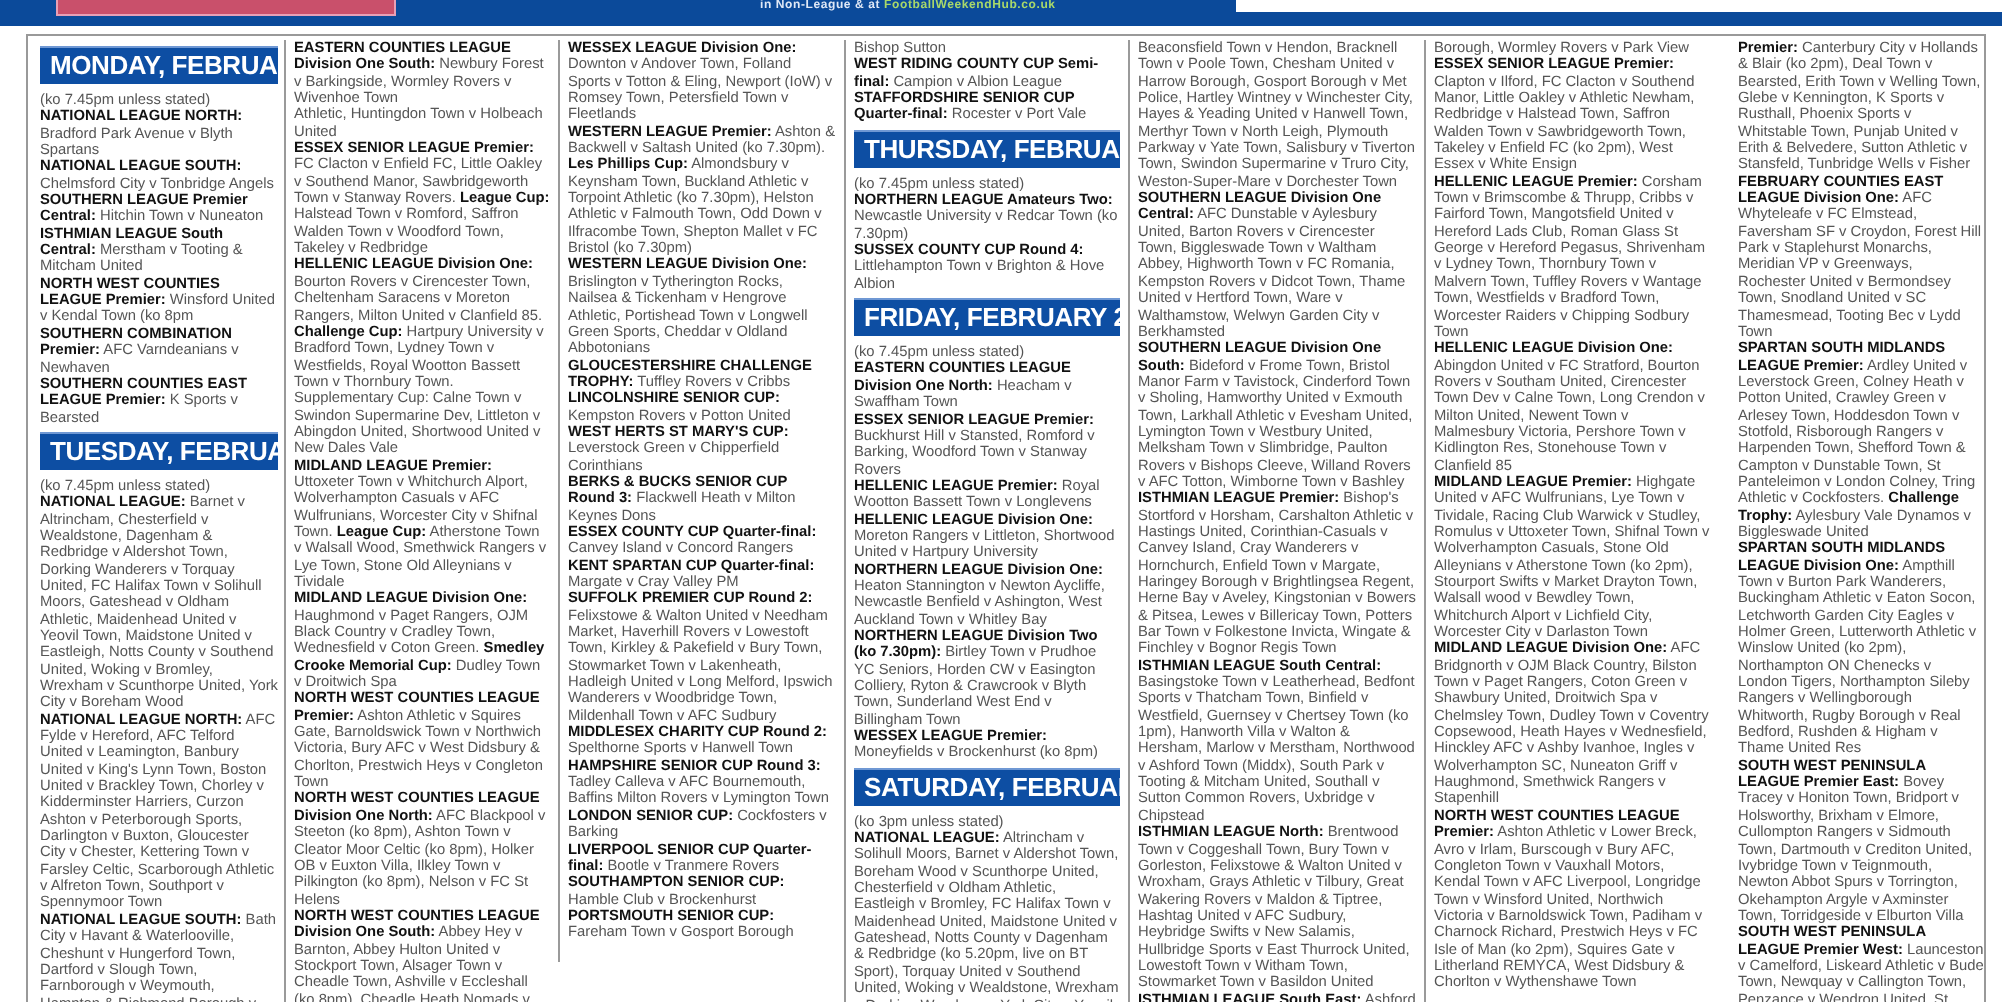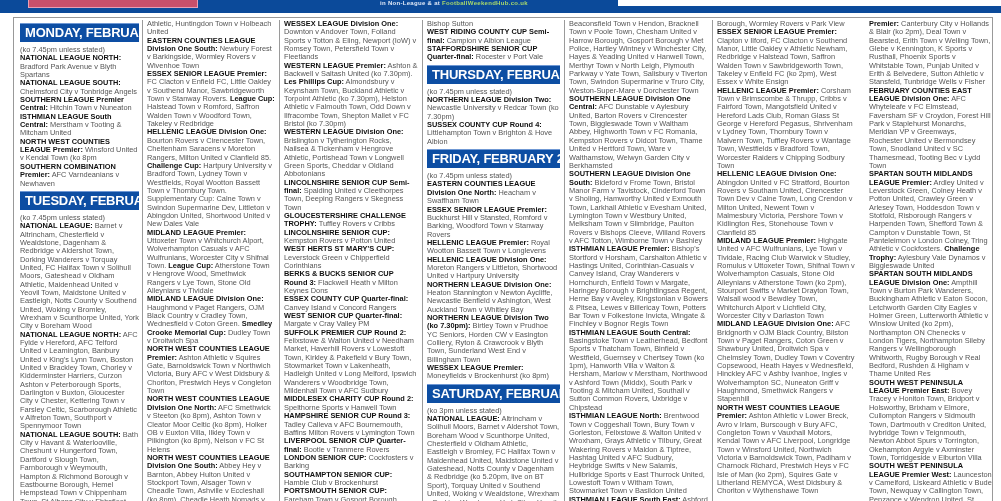--- a/index.html
+++ b/index.html
@@ -30,66 +30,66 @@
 
 <div class="col" style="left:20px; width:119px;">
     <div class="day">MONDAY, FEBRUARY 20</div>
     <div class="p">(ko 7.45pm unless stated)</div>
     <div class="p"><span class="k">NATIONAL LEAGUE NORTH:</span><span> Bradford Park Avenue v Blyth Spartans</span></div>
     <div class="p"><span class="k">NATIONAL LEAGUE SOUTH:</span><span> Chelmsford City v Tonbridge Angels</span></div>
     <div class="p"><span class="k">SOUTHERN LEAGUE Premier Central:</span><span> Hitchin Town v Nuneaton</span></div>
     <div class="p"><span class="k">ISTHMIAN LEAGUE South Central:</span><span> Merstham v Tooting &amp; Mitcham United</span></div>
     <div class="p"><span class="k">NORTH WEST COUNTIES LEAGUE Premier:</span><span> Winsford United v Kendal Town (ko 8pm</span></div>
     <div class="p"><span class="k">SOUTHERN COMBINATION Premier:</span><span> AFC Varndeanians v Newhaven</span></div>
+    <div class="p"><span class="k">SOUTHERN COUNTIES EAST LEAGUE Premier:</span><span> K Sports v Bearsted</span></div>
     <div class="day">TUESDAY, FEBRUARY 21</div>
     <div class="p">(ko 7.45pm unless stated)</div>
     <div class="p"><span class="k">NATIONAL LEAGUE:</span><span> Barnet v Altrincham, Chesterfield v Wealdstone, Dagenham &amp; Redbridge v Aldershot Town, Dorking Wanderers v Torquay United, FC Halifax Town v Solihull Moors, Gateshead v Oldham Athletic, Maidenhead United v Yeovil Town, Maidstone United v Eastleigh, Notts County v Southend United, Woking v Bromley, Wrexham v Scunthorpe United, York City v Boreham Wood</span></div>
     <div class="p"><span class="k">NATIONAL LEAGUE NORTH:</span><span> AFC Fylde v Hereford, AFC Telford United v Leamington, Banbury United v King's Lynn Town, Boston United v Brackley Town, Chorley v Kidderminster Harriers, Curzon Ashton v Peterborough Sports, Darlington v Buxton, Gloucester City v Chester, Kettering Town v Farsley Celtic, Scarborough Athletic v Alfreton Town, Southport v Spennymoor Town</span></div>
     <div class="p"><span class="k">NATIONAL LEAGUE SOUTH:</span><span> Bath City v Havant &amp; Waterlooville, Cheshunt v Hungerford Town, Dartford v Slough Town, Farnborough v Weymouth, Hampton &amp; Richmond Borough v Eastbourne Borough, Hemel Hempstead Town v Chippenham Town, St Albans City v Ebbsfleet United, Taunton Town v Oxford City, Welling United v Braintree Town, Worthing v Dulwich Hamlet</span></div>
   </div>
 <div class="col" style="left:147px; width:128px;">
     <div class="sep"></div>
+    <div class="p"><span class="k">EASTERN COUNTIES LEAGUE Division One South:</span><span> Newbury Forest v Barkingside, Wormley Rovers v Wivenhoe Town</span></div>
     <div class="p"><span>Athletic, Huntingdon Town v Holbeach United</span></div>
-    <div class="p"><span class="k">EASTERN COUNTIES LEAGUE Division One South:</span><span> Newbury Forest v Barkingside, Wormley Rovers v Wivenhoe Town</span></div>
     <div class="p"><span class="k">ESSEX SENIOR LEAGUE Premier:</span><span> FC Clacton v Enfield FC, Little Oakley v Southend Manor, Sawbridgeworth Town v Stanway Rovers. </span><span class="k">League Cup:</span><span> Halstead Town v Romford, Saffron Walden Town v Woodford Town, Takeley v Redbridge</span></div>
     <div class="p"><span class="k">HELLENIC LEAGUE Division One:</span><span> Bourton Rovers v Cirencester Town, Cheltenham Saracens v Moreton Rangers, Milton United v Clanfield 85. </span><span class="k">Challenge Cup:</span><span> Hartpury University v Bradford Town, Lydney Town v Westfields, Royal Wootton Bassett Town v Thornbury Town. Supplementary Cup: Calne Town v Swindon Supermarine Dev, Littleton v Abingdon United, Shortwood United v New Dales Vale</span></div>
-    <div class="p"><span class="k">MIDLAND LEAGUE Premier:</span><span> Uttoxeter Town v Whitchurch Alport, Wolverhampton Casuals v AFC Wulfrunians, Worcester City v Shifnal Town. </span><span class="k">League Cup:</span><span> Atherstone Town v Hengrove Wood, Smethwick Rangers v Lye Town, Stone Old Alleynians v Tividale</span></div>
+    <div class="p"><span class="k">MIDLAND LEAGUE Premier:</span><span> Uttoxeter Town v Whitchurch Alport, Wolverhampton Casuals v AFC Wulfrunians, Worcester City v Shifnal Town. </span><span class="k">League Cup:</span><span> Atherstone Town v Walsall Wood, Smethwick Rangers v Lye Town, Stone Old Alleynians v Tividale</span></div>
     <div class="p"><span class="k">MIDLAND LEAGUE Division One:</span><span> Haughmond v Paget Rangers, OJM Black Country v Cradley Town, Wednesfield v Coton Green. </span><span class="k">Smedley Crooke Memorial Cup:</span><span> Dudley Town v Droitwich Spa</span></div>
     <div class="p"><span class="k">NORTH WEST COUNTIES LEAGUE Premier:</span><span> Ashton Athletic v Squires Gate, Barnoldswick Town v Northwich Victoria, Bury AFC v West Didsbury &amp; Chorlton, Prestwich Heys v Congleton Town</span></div>
-    <div class="p"><span class="k">NORTH WEST COUNTIES LEAGUE Division One North:</span><span> AFC Smethwick v Steeton (ko 8pm), Ashton Town v Cleator Moor Celtic (ko 8pm), Holker OB v Euxton Villa, Ilkley Town v Pilkington (ko 8pm), Nelson v FC St Helens</span></div>
+    <div class="p"><span class="k">NORTH WEST COUNTIES LEAGUE Division One North:</span><span> AFC Blackpool v Steeton (ko 8pm), Ashton Town v Cleator Moor Celtic (ko 8pm), Holker OB v Euxton Villa, Ilkley Town v Pilkington (ko 8pm), Nelson v FC St Helens</span></div>
     <div class="p"><span class="k">NORTH WEST COUNTIES LEAGUE Division One South:</span><span> Abbey Hey v Barnton, Abbey Hulton United v Stockport Town, Alsager Town v Cheadle Town, Ashville v Eccleshall (ko 8pm), Cheadle Heath Nomads v New Mills, Ellesmere Rangers v Stafford Town, Foley Meir v Brocton, Stockport Georgians v Wythenshawe Amateurs</span></div>
   </div>
 <div class="col" style="left:284px; width:134px;">
     <div class="sep"></div>
     <div class="p"><span class="k">WESSEX LEAGUE Division One:</span><span> Downton v Andover Town, Folland Sports v Totton &amp; Eling, Newport (IoW) v Romsey Town, Petersfield Town v Fleetlands</span></div>
     <div class="p"><span class="k">WESTERN LEAGUE Premier:</span><span> Ashton &amp; Backwell v Saltash United (ko 7.30pm). </span><span class="k">Les Phillips Cup:</span><span> Almondsbury v Keynsham Town, Buckland Athletic v Torpoint Athletic (ko 7.30pm), Helston Athletic v Falmouth Town, Odd Down v Ilfracombe Town, Shepton Mallet v FC Bristol (ko 7.30pm)</span></div>
     <div class="p"><span class="k">WESTERN LEAGUE Division One:</span><span> Brislington v Tytherington Rocks, Nailsea &amp; Tickenham v Hengrove Athletic, Portishead Town v Longwell Green Sports, Cheddar v Oldland Abbotonians</span></div>
-    <div class="p"><span class="k">LINCOLNSHIRE SENIOR CUP Semi-final:</span><span> Spalding United v Cleethorpes Town, Deeping Rangers v Skegness Town</span></div>
     <div class="p"><span class="k">GLOUCESTERSHIRE CHALLENGE TROPHY:</span><span> Tuffley Rovers v Cribbs</span></div>
     <div class="p"><span class="k">LINCOLNSHIRE SENIOR CUP:</span><span> Kempston Rovers v Potton United</span></div>
     <div class="p"><span class="k">WEST HERTS ST MARY'S CUP:</span><span> Leverstock Green v Chipperfield Corinthians</span></div>
     <div class="p"><span class="k">BERKS &amp; BUCKS SENIOR CUP Round 3:</span><span> Flackwell Heath v Milton Keynes Dons</span></div>
     <div class="p"><span class="k">ESSEX COUNTY CUP Quarter-final:</span><span> Canvey Island v Concord Rangers</span></div>
-    <div class="p"><span class="k">WEST SENIOR CUP Quarter-final:</span><span> Margate v Cray Valley PM</span></div>
+    <div class="p"><span class="k">KENT SPARTAN CUP Quarter-final:</span><span> Margate v Cray Valley PM</span></div>
     <div class="p"><span class="k">SUFFOLK PREMIER CUP Round 2:</span><span> Felixstowe &amp; Walton United v Needham Market, Haverhill Rovers v Lowestoft Town, Kirkley &amp; Pakefield v Bury Town, Stowmarket Town v Lakenheath, Hadleigh United v Long Melford, Ipswich Wanderers v Woodbridge Town, Mildenhall Town v AFC Sudbury</span></div>
     <div class="p"><span class="k">MIDDLESEX CHARITY CUP Round 2:</span><span> Spelthorne Sports v Hanwell Town</span></div>
     <div class="p"><span class="k">HAMPSHIRE SENIOR CUP Round 3:</span><span> Tadley Calleva v AFC Bournemouth, Baffins Milton Rovers v Lymington Town</span></div>
+    <div class="p"><span class="k">LONDON SENIOR CUP:</span><span> Cockfosters v Barking</span></div>
     <div class="p"><span class="k">LIVERPOOL SENIOR CUP Quarter-final:</span><span> Bootle v Tranmere Rovers</span></div>
-    <div class="p"><span class="k">LONDON SENIOR CUP:</span><span> Cockfosters v Barking</span></div>
     <div class="p"><span class="k">SOUTHAMPTON SENIOR CUP:</span><span> Hamble Club v Brockenhurst</span></div>
     <div class="p"><span class="k">PORTSMOUTH SENIOR CUP:</span><span> Fareham Town v Gosport Borough</span></div>
   </div>
 <div class="col" style="left:427px; width:133px;">
     <div class="sep"></div>
     <div class="p"><span>Bishop Sutton</span></div>
     <div class="p"><span class="k">WEST RIDING COUNTY CUP Semi-final:</span><span> Campion v Albion League</span></div>
     <div class="p"><span class="k">STAFFORDSHIRE SENIOR CUP Quarter-final:</span><span> Rocester v Port Vale</span></div>
     <div class="day">THURSDAY, FEBRUARY 23</div>
     <div class="p">(ko 7.45pm unless stated)</div>
-    <div class="p"><span class="k">NORTHERN LEAGUE Division Two:</span><span> Newcastle University v Redcar Town (ko 7.30pm)</span></div>
+    <div class="p"><span class="k">NORTHERN LEAGUE Amateurs Two:</span><span> Newcastle University v Redcar Town (ko 7.30pm)</span></div>
     <div class="p"><span class="k">SUSSEX COUNTY CUP Round 4:</span><span> Littlehampton Town v Brighton &amp; Hove Albion</span></div>
     <div class="day">FRIDAY, FEBRUARY 24</div>
     <div class="p">(ko 7.45pm unless stated)</div>
     <div class="p"><span class="k">EASTERN COUNTIES LEAGUE Division One North:</span><span> Heacham v Swaffham Town</span></div>
     <div class="p"><span class="k">ESSEX SENIOR LEAGUE Premier:</span><span> Buckhurst Hill v Stansted, Romford v Barking, Woodford Town v Stanway Rovers</span></div>
     <div class="p"><span class="k">HELLENIC LEAGUE Premier:</span><span> Royal Wootton Bassett Town v Longlevens</span></div>
     <div class="p"><span class="k">HELLENIC LEAGUE Division One:</span><span> Moreton Rangers v Littleton, Shortwood United v Hartpury University</span></div>
     <div class="p"><span class="k">NORTHERN LEAGUE Division One:</span><span> Heaton Stannington v Newton Aycliffe, Newcastle Benfield v Ashington, West Auckland Town v Whitley Bay</span></div>
     <div class="p"><span class="k">NORTHERN LEAGUE Division Two (ko 7.30pm):</span><span> Birtley Town v Prudhoe YC Seniors, Horden CW v Easington Colliery, Ryton &amp; Crawcrook v Blyth Town, Sunderland West End v Billingham Town</span></div>
     <div class="p"><span class="k">WESSEX LEAGUE Premier:</span><span> Moneyfields v Brockenhurst (ko 8pm)</span></div>

